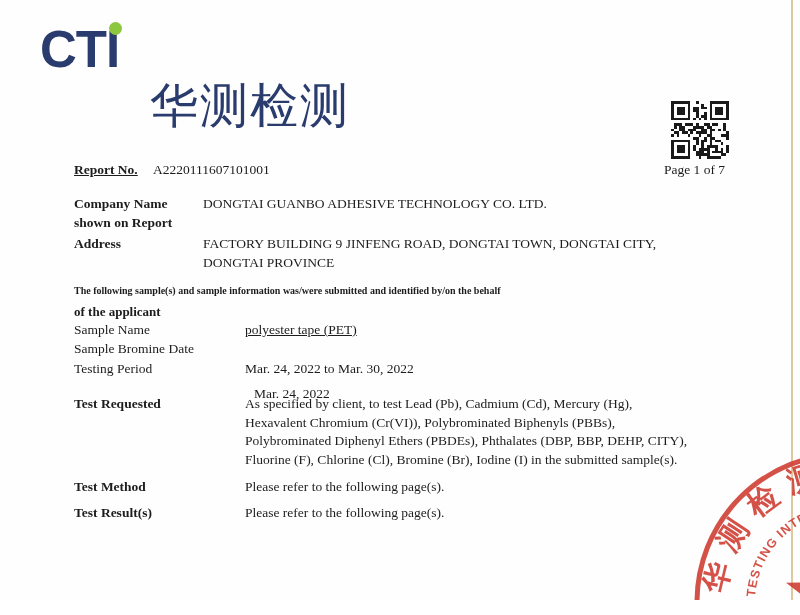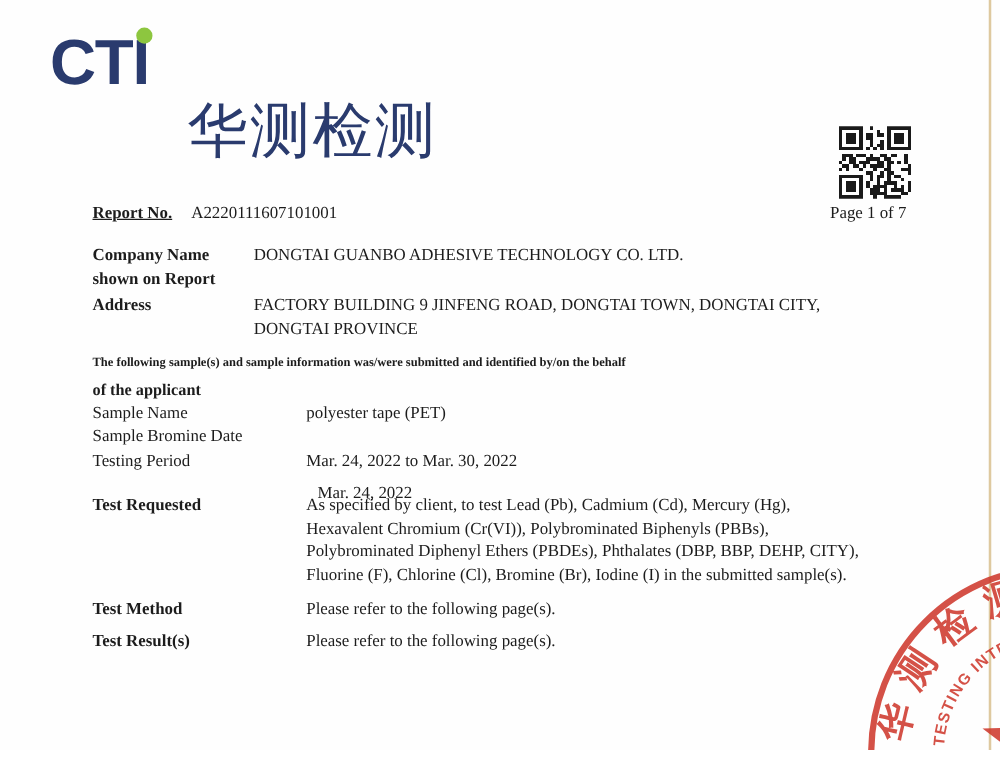--- a/index.html
+++ b/index.html
@@ -39,21 +39,21 @@
   .company-val{left:203px;top:196px;}
 
   .address-lbl{left:74px;top:236px;}
   .address-val1{left:203px;top:236px;}
   .address-val2{left:203px;top:255px;}
 
   .intro1{left:74px;top:285px;font-size:10px;}
   .intro2{left:74px;top:304px;font-size:13px;}
 
   .s-lbl1{left:74px;top:322px;}
-  .s-val1{left:245px;top:322px;}
+  .s-val1{left:245px;top:322px;text-decoration:underline;}
   .s-lbl2{left:74px;top:341px;}
   .s-val2{left:254px;top:341px;margin-top:45px;}
   .s-lbl3{left:74px;top:361px;}
   .s-val3{left:245px;top:361px;}
 
   .tr-lbl{left:74px;top:396px;}
   .tr-l0{left:245px;top:396px;}
   .tr-l1{left:245px;top:415px;text-align:right;}
   .tr-l2{left:245px;top:433px;}
   .tr-l3{left:245px;top:452px;}

